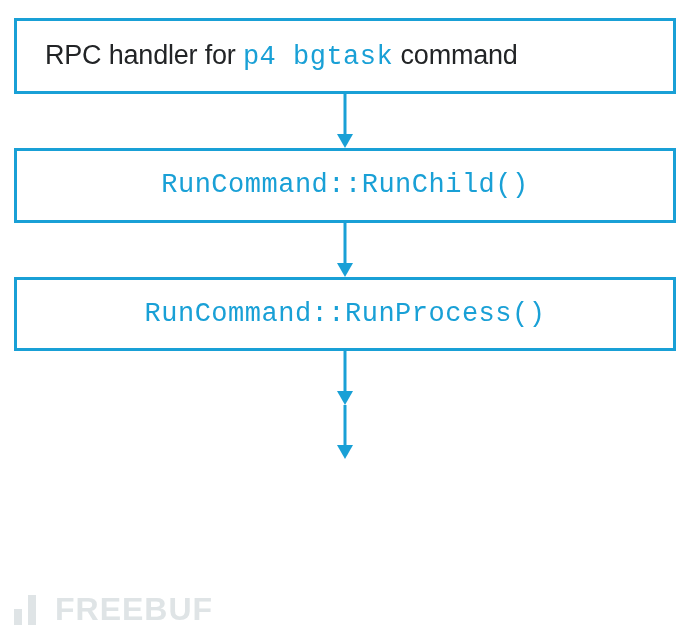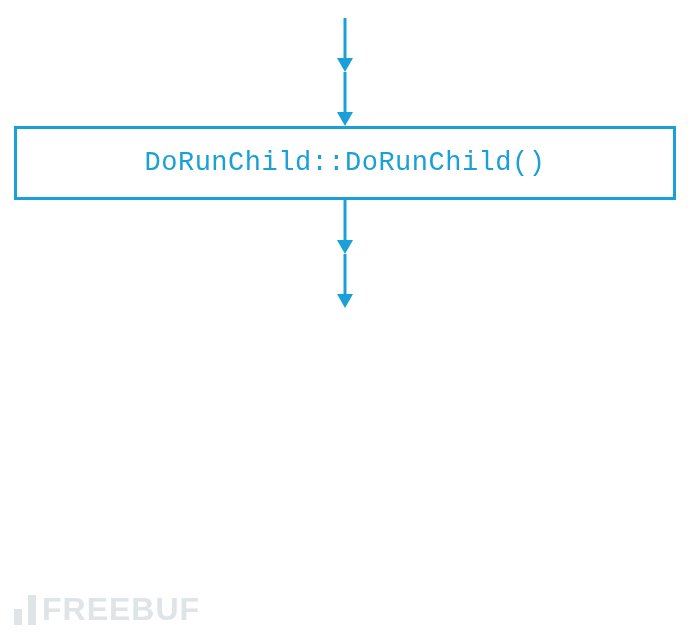--- a/index.html
+++ b/index.html
@@ -46,58 +46,65 @@
     left: 14px;
     bottom: 8px;
     font-family: Arial, Helvetica, sans-serif;
     font-weight: 800;
     font-size: 32px;
     letter-spacing: 1px;
     color: #dfe4e6;
     display: flex;
     align-items: center;
     user-select: none;
+    gap: 13px;
   }
   .watermark .bars {
     display: inline-flex;
     flex-direction: row;
     gap: 6px;
     margin-right: 6px;
   }
   .watermark .bars span {
     display: inline-block;
     width: 8px;
     height: 30px;
     background: #dfe4e6;
   }
   .watermark .bars span:first-child { height: 16px; margin-top: 14px; }
 </style>
 </head>
 <body>
 
 <div class="diagram">
 
-
-  <div class="arrow-wrap">
-    <svg class="arrow" width="20" height="54" viewBox="0 0 20 54">
-        <line x1="10" y1="0" x2="10" y2="40"></line>
-        <polygon points="10,54 2,40 18,40"></polygon>
-      </svg>
+  <div class="node first">
+    <span>RPC handler for </span><span class="code">p4 bgtask</span><span> command</span>
   </div>
-
 
   <div class="arrow-wrap">
     <svg class="arrow" width="20" height="54" viewBox="0 0 20 54">
         <line x1="10" y1="0" x2="10" y2="40"></line>
         <polygon points="10,54 2,40 18,40"></polygon>
       </svg>
   </div>
 
   <div class="node codeonly">
-    <span>DoRunChild::DoRunChild()</span>
+    <span>RunCommand::RunChild()</span>
+  </div>
+
+  <div class="arrow-wrap">
+    <svg class="arrow" width="20" height="54" viewBox="0 0 20 54">
+        <line x1="10" y1="0" x2="10" y2="40"></line>
+        <polygon points="10,54 2,40 18,40"></polygon>
+      </svg>
+  </div>
+
+  <div class="node codeonly">
+    <span>RunCommand::RunProcess()</span>
   </div>
 
   <div class="arrow-wrap">
     <svg class="arrow" width="20" height="54" viewBox="0 0 20 54">
         <line x1="10" y1="0" x2="10" y2="40"></line>
         <polygon points="10,54 2,40 18,40"></polygon>
       </svg>
   </div>
 
 

